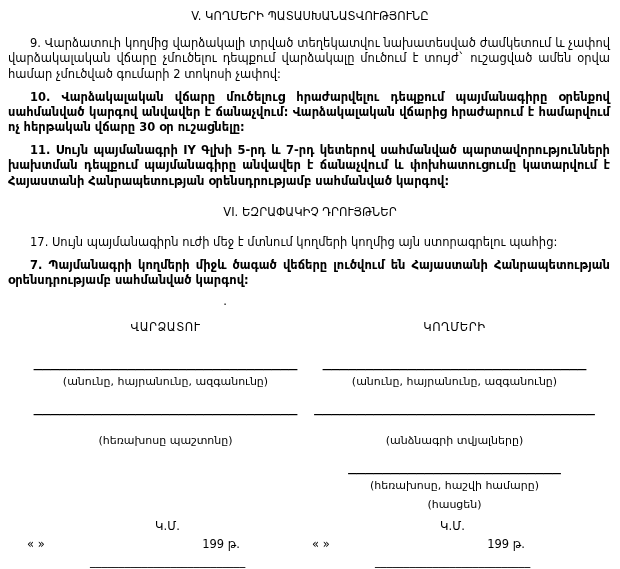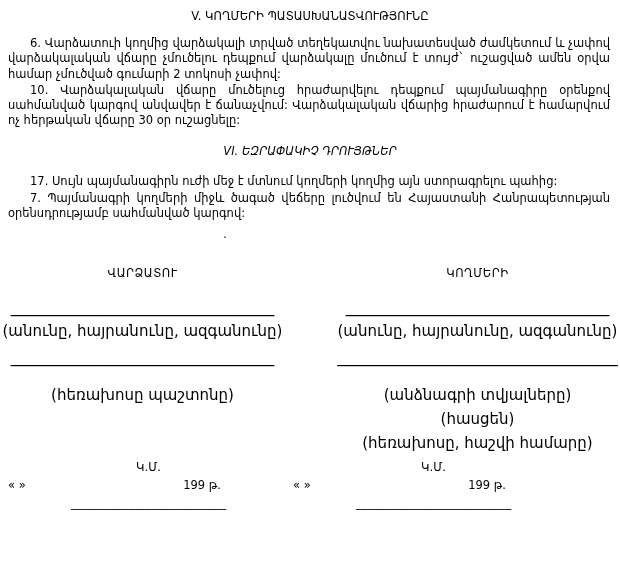--- a/index.html
+++ b/index.html
@@ -23,67 +23,67 @@
     padding: 0;
     box-sizing: border-box;
   }
   .section-title {
     text-align: center;
     font-size: 11.5px;
     font-weight: normal;
     margin: 0;
   }
   .title-1 { padding-top: 9px; }
-  .title-2 { padding-top: 16px; padding-bottom: 2px; font-style: italic; }
+  .title-2 { padding-top: 16px; padding-bottom: 2px; }
 
   .para {
     text-align: justify;
     text-justify: inter-word;
     margin: 0;
     padding: 0 10px 0 8px;
     text-indent: 22px;
   }
   .block-1 { padding-top: 12px; }
   .block-2 { padding-top: 13px; }
 
-  .para + .para { margin-top: 1px; }
+  .para + .para { margin-top: 8px; font-weight: bold; }
 
   
   .sig-area {
     position: relative;
-    margin-top: 24px;
-    padding: 0 0;
+    margin-top: 10px;
+    padding: 0 23px;
     display: flex;
     justify-content: space-between;
   }
   .sig-col {
     width: 285px;
     text-align: center;
   }
   .sig-head {
     font-size: 11.5px;
     letter-spacing: 0.5px;
     margin-bottom: 14px;
   }
   .rule {
     font-size: 17px;
     letter-spacing: 0px;
     white-space: nowrap;
     overflow: hidden;
     text-align: center;
   }
   .caption {
-    font-size: 15px;
+    font-size: 11px;
     margin-top: 4px;
     margin-bottom: 4px;
   }
   .gap-lg { height: 14px; }
   .cs-row {
     display: flex;
-    justify-content: flex-start;
+    justify-content: center;
     padding: 0 6px;
     margin-top: 3px;
     font-size: 11.5px;
   }
   .cs-left { width: 285px; text-align: center; }
   .cs-right { width: 285px; text-align: center; }
 
   .date-row {
     display: flex;
     justify-content: space-between;
@@ -101,22 +101,23 @@
   .tail-rule { margin-top: 2px; }
 </style>
 </head>
 <body>
 
 <div class="page">
 
   <h2 class="section-title title-1">V. ԿՈՂՄԵՐԻ ՊԱՏԱՍԽԱՆԱՏՎՈՒԹՅՈՒՆԸ</h2>
 
   <div class="block-1">
-    <p class="para">6. Վարձատուի կողմից վարձակալի տրված տեղեկատվու նախատեսված ժամկետում և չափով վարձակալական վճարը չմուծելու դեպքում վարձակալը մուծում է տույժ` ուշացված ամեն օրվա համար չմուծված գումարի 2 տոկոսի չափով:</p>
+    <p class="para">9. Վարձատուի կողմից վարձակալի տրված տեղեկատվու նախատեսված ժամկետում և չափով վարձակալական վճարը չմուծելու դեպքում վարձակալը մուծում է տույժ` ուշացված ամեն օրվա համար չմուծված գումարի 2 տոկոսի չափով:</p>
     <p class="para">10. Վարձակալական վճարը մուծելուց հրաժարվելու դեպքում պայմանագիրը օրենքով սահմանված կարգով անվավեր է ճանաչվում: Վարձակալական վճարից հրաժարում է համարվում ոչ հերթական վճարը 30 օր ուշացնելը:</p>
+    <p class="para">11. Սույն պայմանագրի IY Գլխի 5-րդ և 7-րդ կետերով սահմանված պարտավորությունների խախտման դեպքում պայմանագիրը անվավեր է ճանաչվում և փոխհատուցումը կատարվում է Հայաստանի Հանրապետության օրենսդրությամբ սահմանված կարգով:</p>
   </div>
 
   <h2 class="section-title title-2">VI. ԵԶՐԱՓԱԿԻՉ ԴՐՈՒՅԹՆԵՐ</h2>
 
   <div class="block-2">
     <p class="para">17. Սույն պայմանագիրն ուժի մեջ է մտնում կողմերի կողմից այն ստորագրելու պահից:</p>
     <p class="para">7. Պայմանագրի կողմերի միջև ծագած վեճերը լուծվում են Հայաստանի Հանրապետության օրենսդրությամբ սահմանված կարգով:</p>
   </div>
 
   <div class="dot">.</div>
@@ -132,22 +133,23 @@
       <div class="caption">(հեռախոսը պաշտոնը)</div>
     </div>
 
     <div class="sig-col">
       <div class="sig-head">ԿՈՂՄԵՐԻ</div>
       <div class="rule">_______________________________</div>
       <div class="caption">(անունը, հայրանունը, ազգանունը)</div>
       <div class="rule">_________________________________</div>
       <div class="gap-lg"></div>
       <div class="caption">(անձնագրի տվյալները)</div>
+      <div class="rule">_________________________</div>
+      <div class="caption">(հեռախոսը, հաշվի համարը)</div>
       <div class="caption">(հասցեն)</div>
-      <div class="caption">(հեռախոսը, հաշվի համարը)</div>
     </div>
 
   </div>
 
   <div class="cs-row">
     <div class="cs-left">Կ.Մ.</div>
     <div class="cs-right">Կ.Մ.</div>
   </div>
 
   <div class="cs-row">

